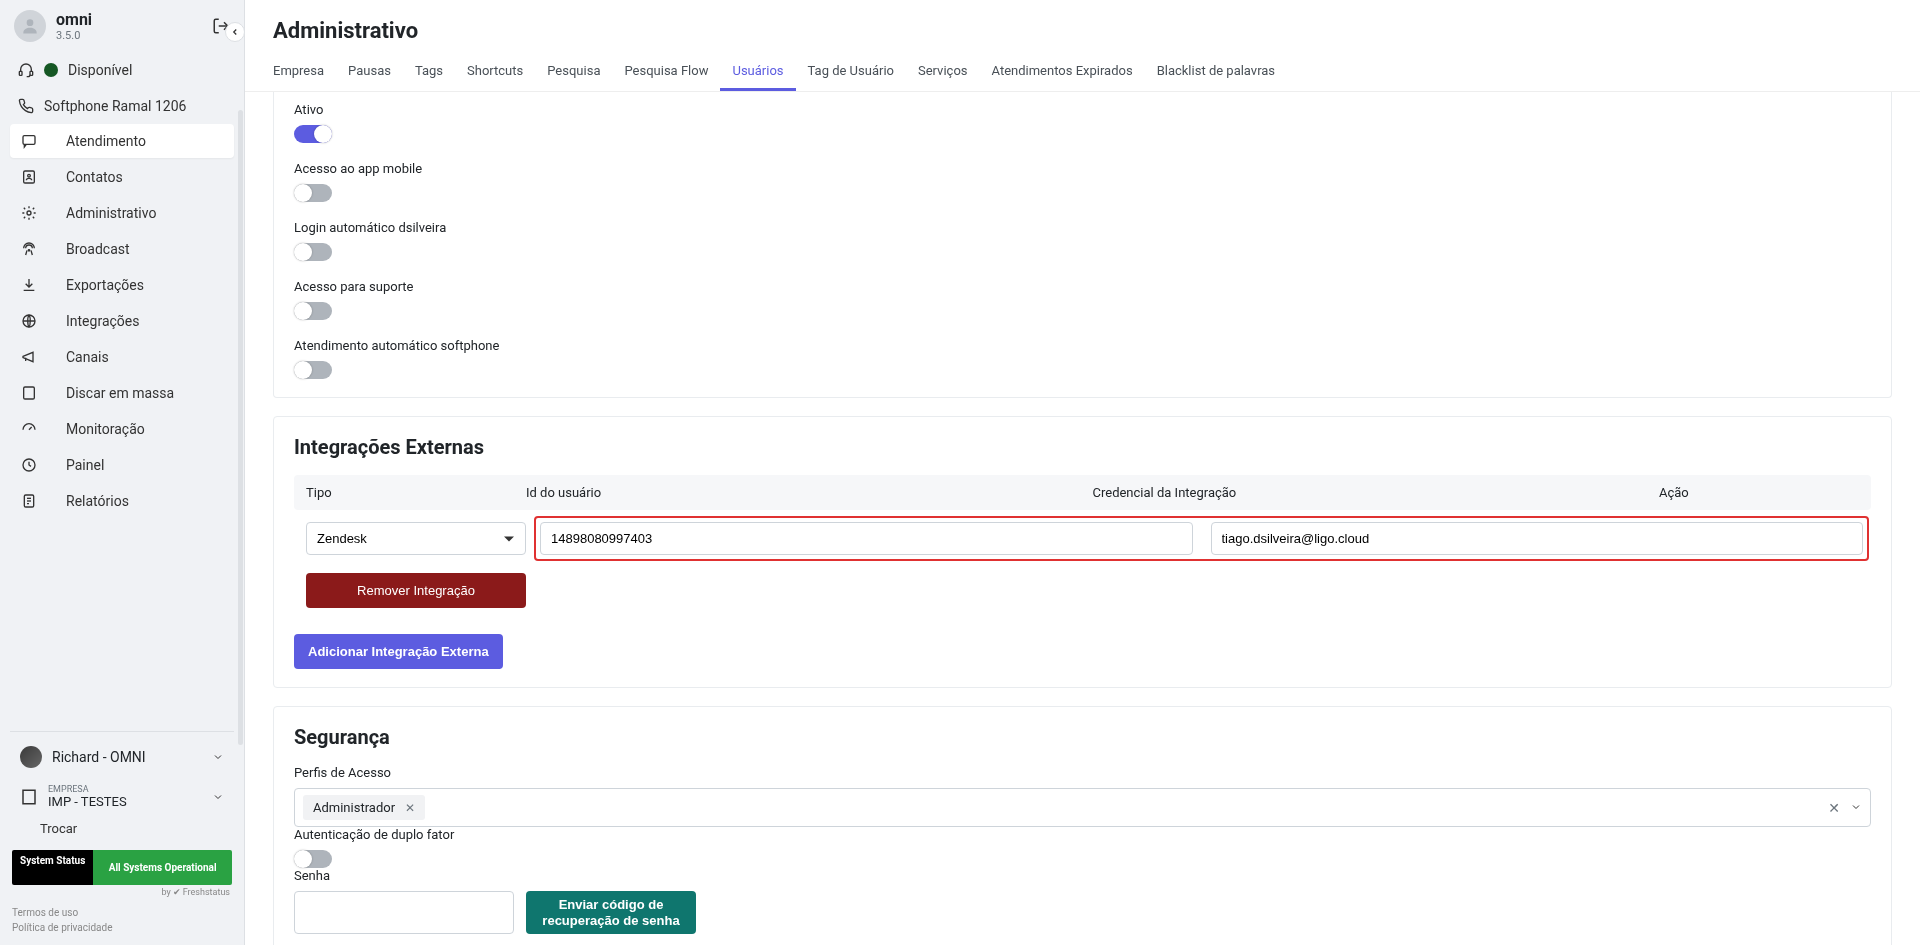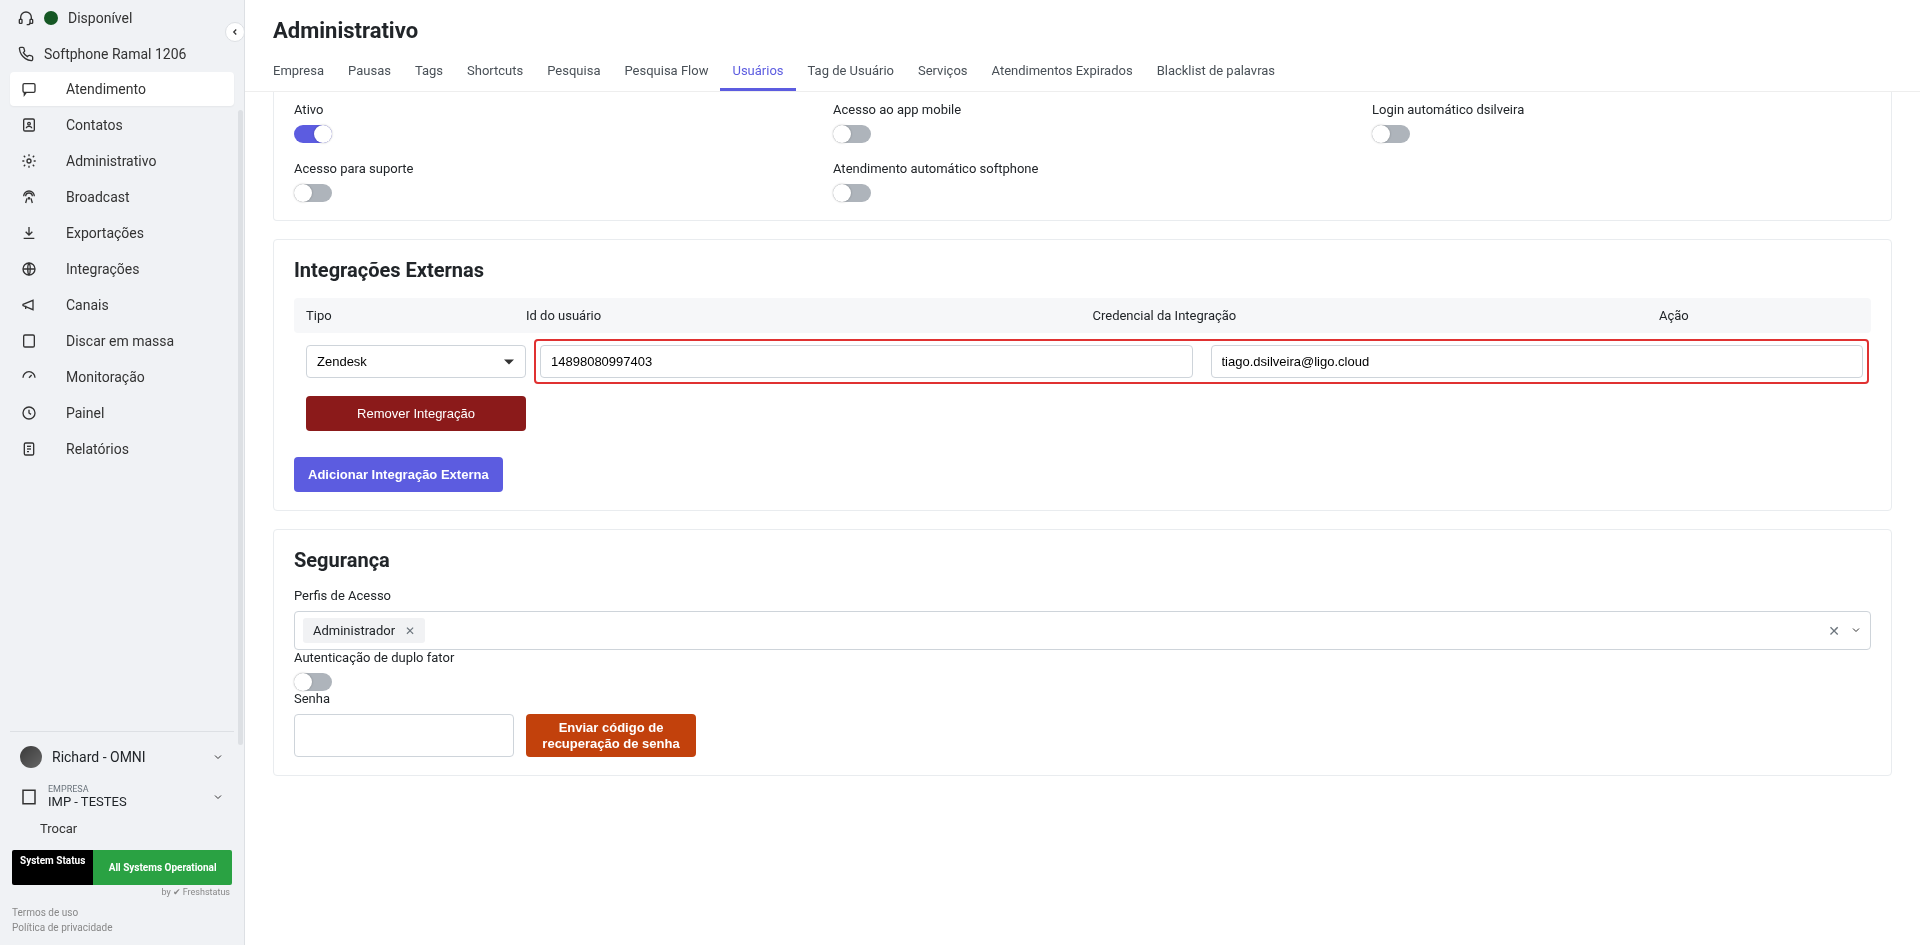--- a/index.html
+++ b/index.html
@@ -44,21 +44,21 @@
 .main { flex: 1; background: #fff; overflow-y: auto; padding: 0; }
 .page-title { font-size: 22px; font-weight: 700; padding: 18px 28px 10px; }
 .tabs { display: flex; gap: 0; padding: 0 16px; border-bottom: 1px solid #eee; }
 .tab { padding: 10px 12px; font-size: 13px; color: #495057; cursor: pointer; border-bottom: 3px solid transparent; }
 .tab.active { color: #5c5ce0; border-bottom-color: #5c5ce0; }
 
 .content-pad { padding: 0 28px 30px; }
 .card { border: 1px solid #e9ecef; border-radius: 4px; padding: 18px 20px; margin-top: 18px; }
 .card.first { border-top: none; border-radius: 0 0 4px 4px; margin-top: 0; padding-top: 10px; }
 
-.form-grid { display: grid; grid-template-columns: 1fr 1fr 1fr; gap: 18px 40px; }
+.form-grid { display: grid; grid-template-columns: 1fr; gap: 18px 40px; }
 .fld-label { font-size: 13px; color: #212529; margin-bottom: 8px; display: block; }
 
 .toggle { width: 38px; height: 18px; border-radius: 18px; background: #aeb4bb; position: relative; cursor: pointer; }
 .toggle .knob { width: 18px; height: 18px; border-radius: 50%; background: #fff; position: absolute; top: 0; left: 0; box-shadow: 0 0 2px rgba(0,0,0,0.3); }
 .toggle.on { background: #5c5ce0; }
 .toggle.on .knob { left: auto; right: 0; }
 
 .section-title { font-size: 20px; margin-bottom: 16px; }
 
 .tbl-head { display: grid; grid-template-columns: 220px 1fr 1fr 200px; background: #f6f7f9; padding: 10px 12px; font-size: 13px; border-radius: 4px; }
@@ -66,39 +66,58 @@
 .tbl-row-outer { display: grid; grid-template-columns: 220px auto 200px; gap: 18px; align-items: center; padding: 12px; }
 
 select, input[type=text], input[type=password] { width: 100%; padding: 8px 10px; border: 1px solid #ced4da; border-radius: 4px; font-size: 13px; background: #fff; }
 select { appearance: none; background-image: none; }
 .select-wrap { position: relative; }
 .select-wrap::after { content: ""; position: absolute; right: 12px; top: 50%; width: 0; height: 0; border-left: 5px solid transparent; border-right: 5px solid transparent; border-top: 5px solid #333; transform: translateY(-50%); pointer-events: none; }
 
 .btn { padding: 10px 14px; border-radius: 4px; font-size: 13px; cursor: pointer; border: none; display: inline-block; }
 .btn-danger { background: #8b1a1a; color: #fff; }
 .btn-primary { background: #5c5ce0; color: #fff; font-weight: 600; }
-.btn-purple { background: #c2410c; color: #fff; font-weight: 600; text-align: center; }
+.btn-purple { background: #0f766e; color: #fff; font-weight: 600; text-align: center; }
 
 .chip-input { border: 1px solid #ced4da; border-radius: 4px; padding: 6px 8px; display: flex; align-items: center; gap: 8px; }
 .chip { background: #f1f2f4; border-radius: 3px; padding: 5px 10px; font-size: 13px; display: flex; align-items: center; gap: 10px; }
 .chip .x { color: #6c757d; cursor: pointer; font-size: 12px; }
 .chip-actions { margin-left: auto; display: flex; gap: 10px; color: #6c757d; }
 
 .auth-row { margin-top: 0; }
 .pass-row { display: flex; gap: 12px; align-items: stretch; margin-top: 6px; }
 .pass-row input { width: 220px; }
 .pass-row .btn-purple { width: 170px; line-height: 1.2; padding: 6px 10px; display: flex; align-items: center; justify-content: center; }
 
 .icn svg { display: block; }
 </style>
 </head>
 <body>
 
 <div class="app">
   <aside class="sidebar">
+    <div class="sidebar-header">
+      <div class="avatar">
+        <svg width="20" height="20" viewBox="0 0 24 24" fill="#aeb4bb">
+            <circle cx="12" cy="8" r="4"></circle>
+            <path d="M4 20c0-4 4-6 8-6s8 2 8 6v1H4z"></path>
+          </svg>
+      </div>
+      <div>
+        <div class="app-title">omni</div>
+        <div class="app-version">3.5.0</div>
+      </div>
+      <span class="logout-icon icn">
+        <svg width="18" height="18" viewBox="0 0 24 24" fill="none" stroke="#333" stroke-width="2">
+            <path d="M9 21H5a2 2 0 0 1-2-2V5a2 2 0 0 1 2-2h4"></path>
+            <polyline points="16 17 21 12 16 7"></polyline>
+            <line x1="21" y1="12" x2="9" y2="12"></line>
+          </svg>
+      </span>
+    </div>
     <div class="collapse-btn">
       <svg width="10" height="10" viewBox="0 0 24 24" fill="none" stroke="#333" stroke-width="3">
           <polyline points="15 18 9 12 15 6"></polyline>
         </svg>
     </div>
 
     <div class="status-row">
       <span class="icn">
         <svg width="16" height="16" viewBox="0 0 24 24" fill="none" stroke="#333" stroke-width="2">
             <path d="M4 14v-3a8 8 0 0 1 16 0v3"></path>

